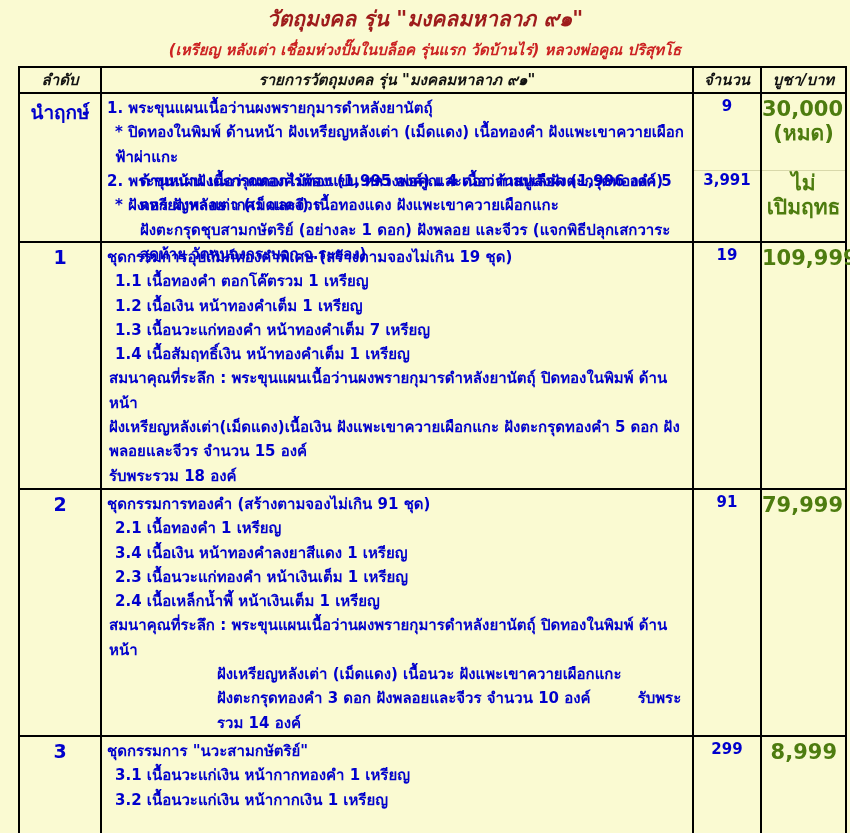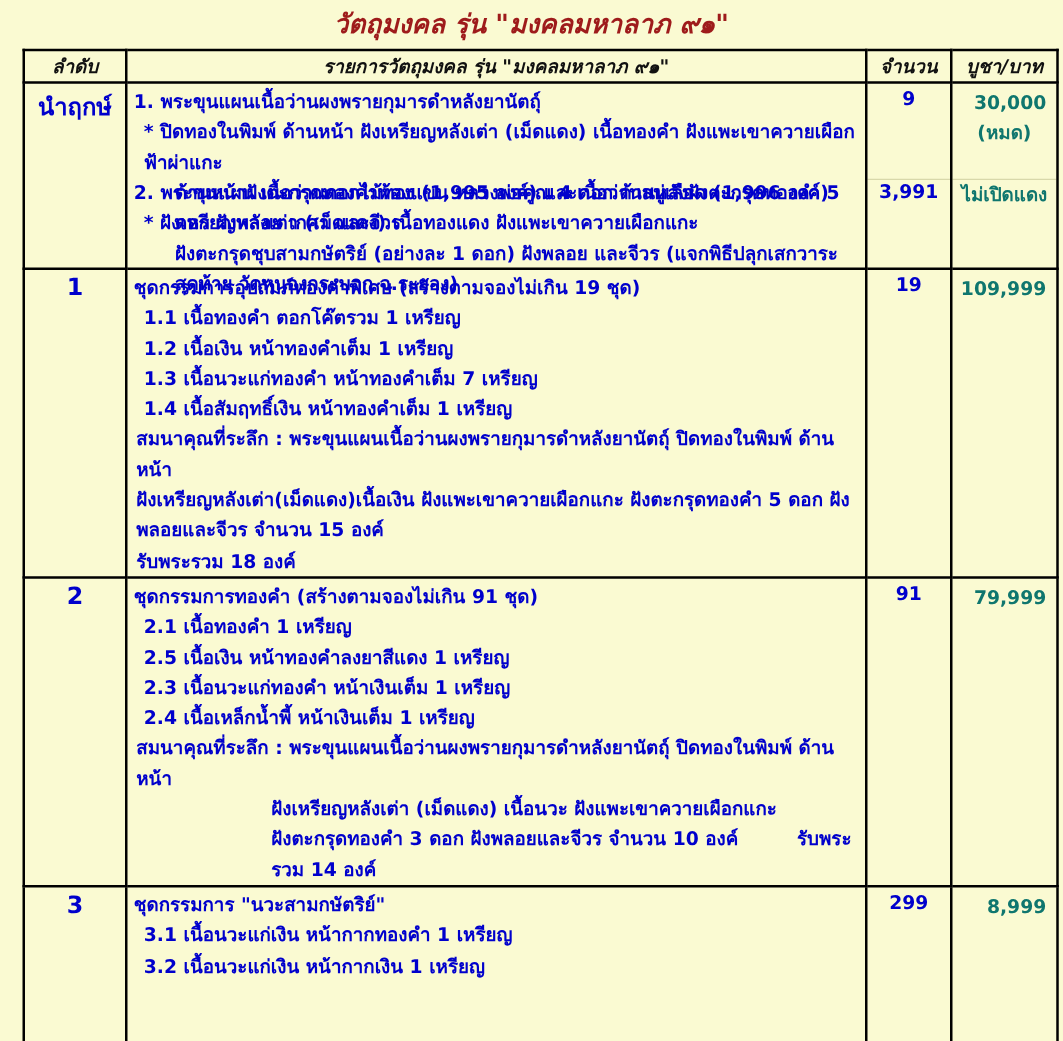--- a/index.html
+++ b/index.html
@@ -47,36 +47,37 @@
     white-space:pre-wrap;
   }
   .ind-main{padding-left:5px;}
   .ind-sub{padding-left:13px;}
   .ind-cont{padding-left:38px;}
   .ind-memo{padding-left:7px;}
   .ind-deep{padding-left:115px;}
   .qty-cell{padding-top:3px !important;text-align:center;
     font-size:15px;font-weight:700;color:#0000CC;}
   .price-cell{padding-top:3px !important;
-    font-size:15px;font-weight:700;color:#0f766e;}
+    font-size:21px;font-weight:700;color:#4d7c0f;}
   .price-main{text-align:right;padding-right:8px;line-height:24px;}
   .price-note{text-align:center;line-height:24px;}
   .blockA{height:73px;}
   .blockB{height:70px;}
   .sep-top{border-top:1px solid #D8D8AA;}
   .row-special .items-cell{padding-top:2px !important;}
   tr.r1 td{height:193px;}
   tr.r2 td{height:191px;}
   tr.r3 td{height:162px;}
 </style>
 </head>
 <body>
 
 <div class="hdr">
   <div class="title">วัตถุมงคล รุ่น "มงคลมหาลาภ ๙๑"</div>
+  <div class="subtitle">(เหรียญ หลังเต่า เชื่อมห่วงปั๊มในบล็อค รุ่นแรก วัดบ้านไร่) หลวงพ่อคูณ ปริสุทโธ</div>
 </div>
 
 <table class="main">
   <colgroup>
     <col class="c-order">
       <col class="c-items">
       <col class="c-qty">
       <col class="c-price">
   </colgroup>
   <thead>
@@ -105,21 +106,21 @@
       <td class="qty-cell">
         <div class="blockA">9</div>
         <div class="blockB sep-top">3,991</div>
       </td>
       <td class="price-cell">
         <div class="blockA">
           <div class="price-main">30,000</div>
           <div class="price-note">(หมด)</div>
         </div>
         <div class="blockB sep-top">
-          <div class="price-note">ไม่เปิดแดง</div>
+          <div class="price-note">ไม่เปิมฤทธ</div>
         </div>
       </td>
     </tr>
 
     <tr class="r1">
       <td class="order-cell">1</td>
       <td class="items-cell">
         <div class="line ind-main">ชุดกรรมการอุปถัมภ์ทองคำพิเศษ (สร้างตามจองไม่เกิน 19 ชุด)</div>
         <div class="line ind-sub">1.1 เนื้อทองคำ ตอกโค๊ตรวม 1 เหรียญ</div>
         <div class="line ind-sub">1.2 เนื้อเงิน หน้าทองคำเต็ม 1 เหรียญ</div>
@@ -135,21 +136,21 @@
       <td class="price-cell">
         <div class="price-main">109,999</div>
       </td>
     </tr>
 
     <tr class="r2">
       <td class="order-cell">2</td>
       <td class="items-cell">
         <div class="line ind-main">ชุดกรรมการทองคำ (สร้างตามจองไม่เกิน 91 ชุด)</div>
         <div class="line ind-sub">2.1 เนื้อทองคำ 1 เหรียญ</div>
-        <div class="line ind-sub">2.5 เนื้อเงิน หน้าทองคำลงยาสีแดง 1 เหรียญ</div>
+        <div class="line ind-sub">3.4 เนื้อเงิน หน้าทองคำลงยาสีแดง 1 เหรียญ</div>
         <div class="line ind-sub">2.3 เนื้อนวะแก่ทองคำ หน้าเงินเต็ม 1 เหรียญ</div>
         <div class="line ind-sub">2.4 เนื้อเหล็กน้ำพี้ หน้าเงินเต็ม 1 เหรียญ</div>
         <div class="line ind-memo">สมนาคุณที่ระลึก : พระขุนแผนเนื้อว่านผงพรายกุมารดำหลังยานัตถุ์ ปิดทองในพิมพ์ ด้านหน้า</div>
         <div class="line ind-deep">ฝังเหรียญหลังเต่า (เม็ดแดง) เนื้อนวะ ฝังแพะเขาควายเผือกแกะ</div>
         <div class="line ind-deep">ฝังตะกรุดทองคำ 3 ดอก ฝังพลอยและจีวร จำนวน 10 องค์         รับพระรวม 14 องค์</div>
       </td>
       <td class="qty-cell">
         <div>91</div>
       </td>
       <td class="price-cell">

